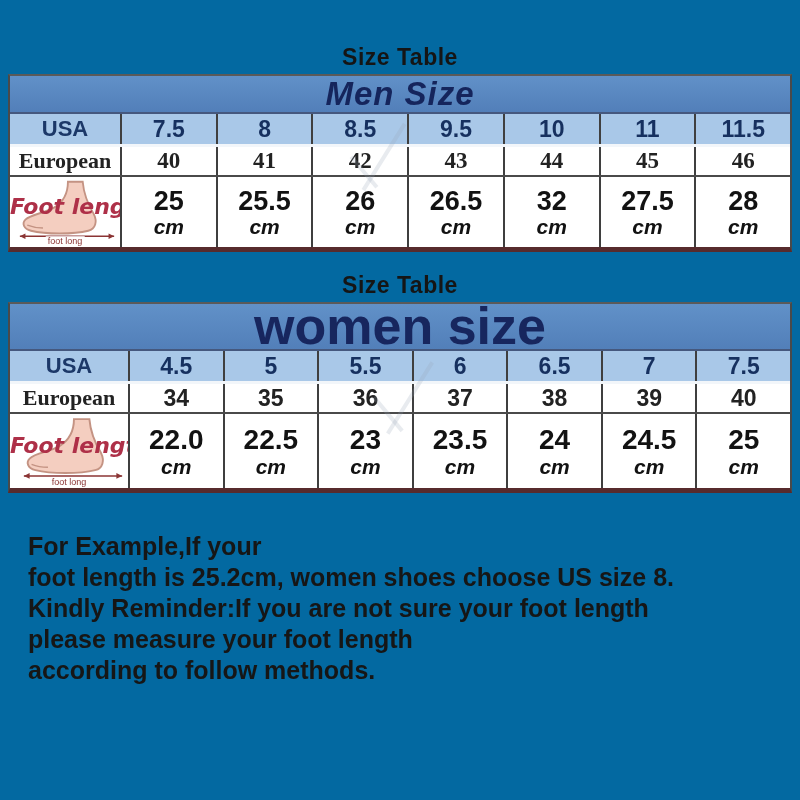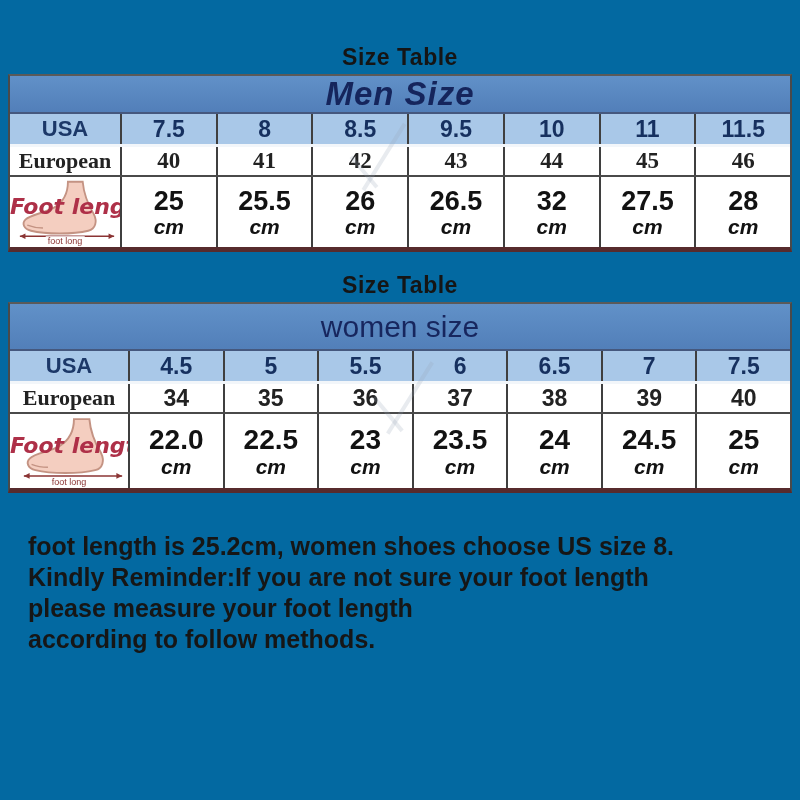--- a/index.html
+++ b/index.html
@@ -6,21 +6,21 @@
   body{width:800px;height:800px;font-family:"Liberation Sans",sans-serif;}
   .canvas{position:relative;width:800px;height:800px;overflow:hidden;box-sizing:border-box;padding-top:44px;background:#0369a1;}
 
   .sec-heading{margin:0 0 3px 0;text-align:center;font-size:23px;font-weight:700;color:#151515;letter-spacing:.5px;}
   .size-table{width:780px;margin:0 auto;border-left:2px solid #4a4a4a;border-right:2px solid #4a4a4a;border-top:2px solid #5a5a5a;border-bottom:5px solid #572b2d;position:relative;background:#fff;}
 
   .title-bar{text-align:center;background:linear-gradient(180deg,#6191c8,#527fb9);border-bottom:2px solid #45587e;}
   .men .title-bar{height:36px;line-height:36px;}
   .women .title-bar{height:45px;line-height:45px;}
   .men-title{font-style:italic;font-weight:700;font-size:33px;color:#15255c;letter-spacing:1px;}
-  .women-title{font-weight:400;font-size:30px;color:#17265e;}
+  .women-title{font-weight:700;font-size:52px;color:#17265e;}
 
   .row{display:flex;}
   .cell{flex:1;text-align:center;border-left:2px solid #3f3f3f;box-sizing:border-box;min-width:0;}
   .row .cell:first-child{border-left:none;flex:0 0 110px;}
   .women .row .cell:first-child{flex:0 0 118px;}
 
   .usa-row{background:#a9c8e8;height:30px;border-bottom:3px solid #f2f6fa;}
   .usa-row .cell{line-height:30px;font-weight:700;font-size:23px;color:#16305f;}
   .usa-row .label-cell{font-family:Liberation Sans, sans-serif;font-size:22px;color:#1c3868;}
 
@@ -203,19 +203,20 @@
           </div>
         <div class="cell val">
             <span class="fv">25</span>
             <span class="unit">cm</span>
           </div>
       </div>
     </div>
   </section>
 
   <div class="notes">
+    <p>For Example,If your</p>
     <p>foot length is 25.2cm, women shoes choose US size 8.</p>
     <p>Kindly Reminder:If you are not sure your foot length</p>
     <p>please measure your foot length</p>
     <p>according to follow methods.</p>
   </div>
 
 </div>
 
 </body></html>

